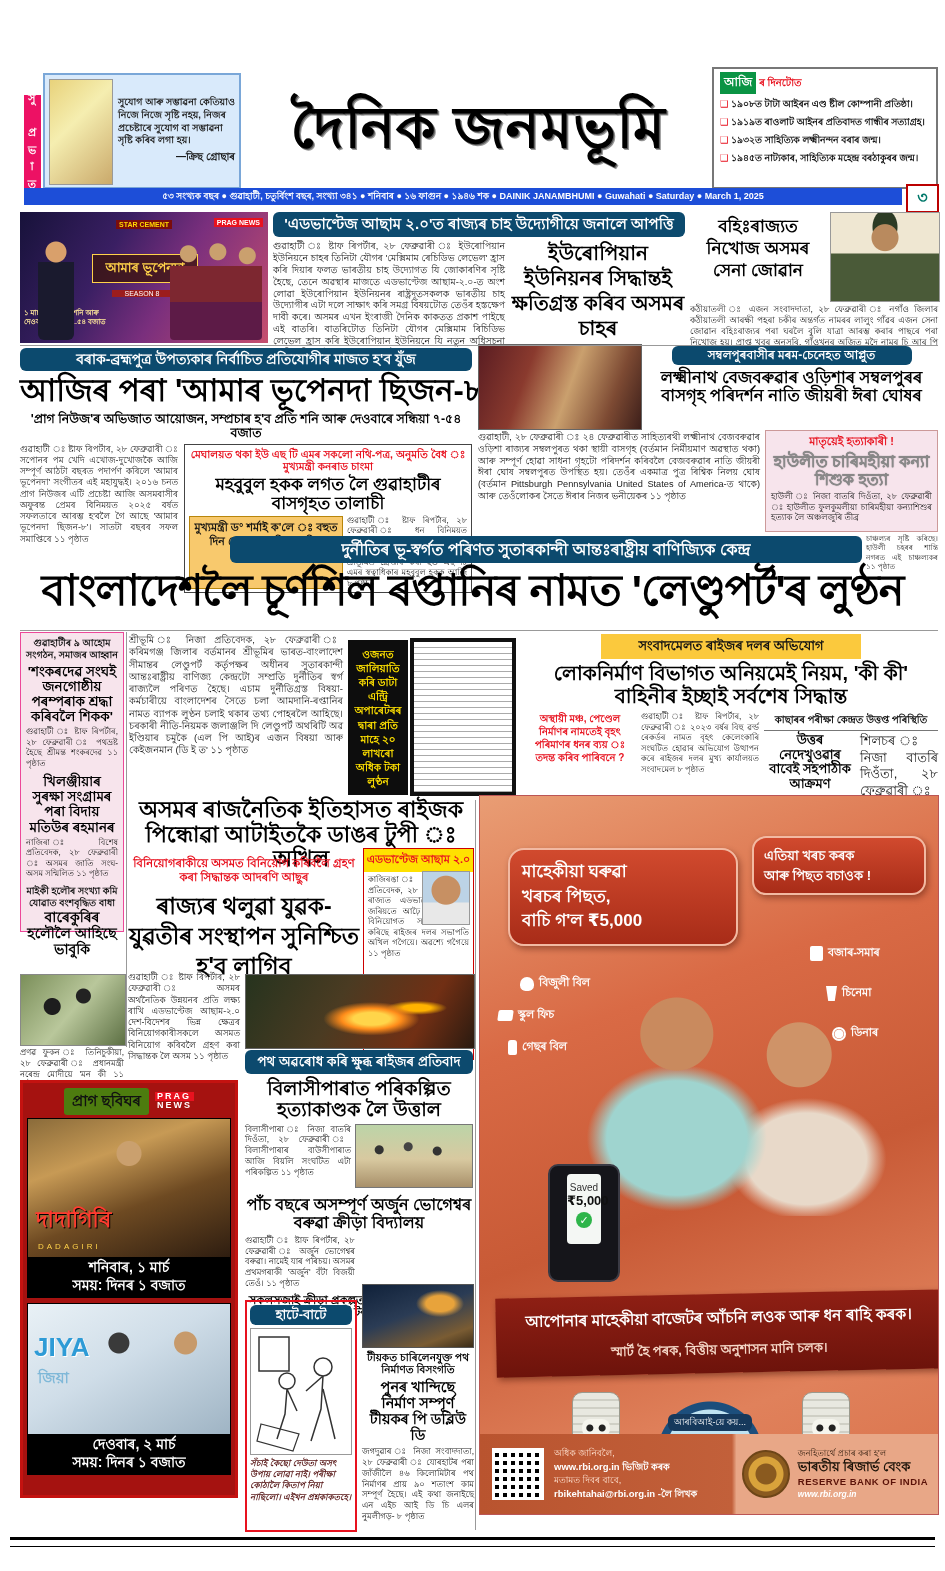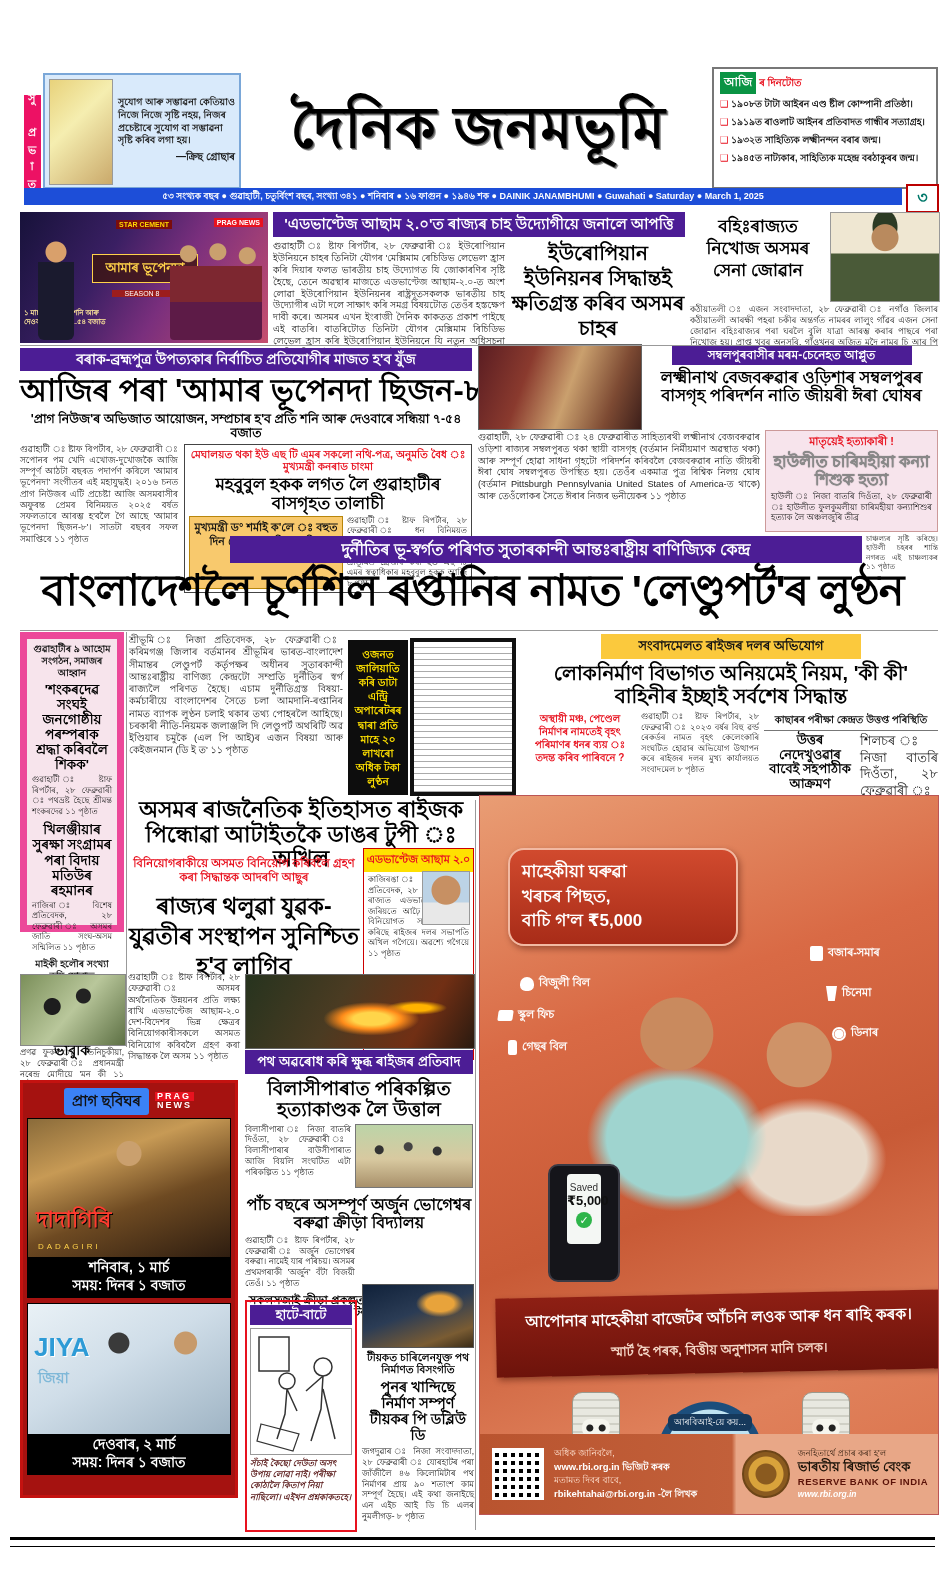--- a/index.html
+++ b/index.html
@@ -1,18 +1,18 @@
 <!DOCTYPE html>
 <html><head>
 <meta charset="utf-8">
 <style>
   html,body{margin:0;padding:0;background:#fff;}
   body{width:945px;height:1571px;position:relative;font-family:"Liberation Sans","DejaVu Sans",sans-serif;color:#111;overflow:hidden;}
   .abs{position:absolute;}
-  .rk{background:#4c1d95;color:#fff;font-weight:bold;display:flex;align-items:center;justify-content:center;text-align:center;line-height:1.1;}
+  .rk{background:#0c4a6e;color:#fff;font-weight:bold;display:flex;align-items:center;justify-content:center;text-align:center;line-height:1.1;border-radius:6px;}
   .hl{font-weight:bold;color:#000;text-align:center;line-height:1.12;}
   .bt{text-align:justify;color:#1a1a1a;line-height:1.28;}
   .pre{white-space:pre-line;}
   .pinkbox{background:#f7e4ec;}
   .rule-v{width:1px;background:#999;}
   .rule-h{height:1px;background:#999;}
   .ph{overflow:hidden;}
   .capbar{background:#000;color:#fff;font-weight:bold;text-align:center;line-height:1.25;}
 </style>
 </head>
@@ -100,21 +100,21 @@
 <div class="abs pinkbox" style="left:765px;top:430px;width:173px;height:102px;border:1px solid #c99;padding:2px 5px;box-sizing:border-box;">
   <div style="color:#e8121f;font-weight:bold;font-size:11px;text-align:center;">মাতৃয়েই হত্যাকাৰী !</div>
   <div class="hl" style="font-size:16px;color:#8a8a8a;text-shadow:0 0 1px #555;margin:1px 0 2px;">হাউলীত চাৰিমহীয়া কন্যা শিশুক হত্যা</div>
   <div class="bt" style="font-size:8.4px;">হাউলী ঃ নিজা বাতৰি দিওঁতা, ২৮ ফেব্ৰুৱাৰী ঃ হাউলীত ফুলকুমলীয়া চাৰিমহীয়া কন্যাশিশুৰ হত্যাক লৈ অঞ্চলজুৰি তীব্ৰ</div>
 </div>
 
 <div class="rk abs" style="left:230px;top:536px;width:632px;height:27px;font-size:16px;">দুৰ্নীতিৰ ভূ-স্বৰ্গত পৰিণত সুতাৰকান্দী আন্তঃৰাষ্ট্ৰীয় বাণিজ্যিক কেন্দ্ৰ</div>
 <div class="bt abs" style="left:866px;top:534px;width:72px;height:30px;font-size:7.4px;">চাঞ্চল্যৰ সৃষ্টি কৰিছে। হাউলী চহৰৰ শান্তি নগৰত এই চাঞ্চল্যকৰ    ১১ পৃষ্ঠাত</div>
 <div class="hl abs" style="left:10px;top:566px;width:925px;font-size:43px;font-weight:900;letter-spacing:-1px;white-space:nowrap;">বাংলাদেশলৈ চূৰ্ণশিল ৰপ্তানিৰ নামত 'লেণ্ডুপৰ্ট'ৰ লুণ্ঠন</div>
 
-<div class="abs pinkbox" style="left:20px;top:632px;width:104px;height:300px;padding:4px 5px;box-sizing:border-box;border:7px solid #ec4899;">
+<div class="abs pinkbox" style="left:20px;top:632px;width:104px;height:300px;padding:4px 5px;box-sizing:border-box;border:1px solid #ec4899;">
   <div style="font-size:9.5px;font-weight:bold;text-align:center;line-height:1.25;">গুৱাহাটীৰ ৯ আহোম সংগঠন, সমাজৰ আহ্বান</div>
   <div class="hl" style="font-size:13.5px;margin:3px 0;">'শংকৰদেৱ সংঘই জনগোষ্ঠীয় পৰম্পৰাক শ্ৰদ্ধা কৰিবলৈ শিকক'</div>
   <div class="bt" style="font-size:8.2px;">গুৱাহাটী ঃ ষ্টাফ ৰিপৰ্টাৰ, ২৮ ফেব্ৰুৱাৰী ঃ পথভ্ৰষ্ট হৈছে শ্ৰীমন্ত শংকৰদেৱ  ১১ পৃষ্ঠাত</div>
   <div class="hl" style="font-size:13.5px;margin:5px 0 3px;">খিলঞ্জীয়াৰ সুৰক্ষা সংগ্ৰামৰ পৰা বিদায় মতিউৰ ৰহমানৰ</div>
   <div class="bt" style="font-size:8.2px;">নাজিৰা ঃ বিশেষ প্ৰতিবেদক, ২৮ ফেব্ৰুৱাৰী ঃ অসমৰ জাতি সংঘ-অসম সন্মিলিত  ১১ পৃষ্ঠাত</div>
   <div style="font-size:9.5px;font-weight:bold;text-align:center;line-height:1.25;margin-top:5px;">মাইকী হলৌৰ সংখ্যা কমি যোৱাত বংশবৃদ্ধিত বাধা</div>
   <div class="hl" style="font-size:14px;margin-top:2px;">বাৰেকুৰিৰ হলৌলৈ আহিছে ভাবুকি</div>
 </div>
 
 <div class="bt abs" style="left:129px;top:634px;width:214px;height:160px;font-size:9.6px;">শ্ৰীভূমি ঃ নিজা প্ৰতিবেদক, ২৮ ফেব্ৰুৱাৰী ঃ কৰিমগঞ্জ জিলাৰ বৰ্তমানৰ শ্ৰীভূমিৰ ভাৰত-বাংলাদেশ সীমান্তৰ লেণ্ডুপৰ্ট কৰ্তৃপক্ষৰ অধীনৰ সুতাৰকান্দী আন্তঃৰাষ্ট্ৰীয় বাণিজ্য কেন্দ্ৰটো সম্প্ৰতি দুৰ্নীতিৰ স্বৰ্গ ৰাজ্যলৈ পৰিণত হৈছে। এচাম দুৰ্নীতিগ্ৰস্ত বিষয়া-কৰ্মচাৰীয়ে বাংলাদেশৰ সৈতে চলা আমদানি-ৰপ্তানিৰ নামত ব্যাপক লুণ্ঠন চলাই থকাৰ তথ্য পোহৰলৈ আহিছে। চৰকাৰী নীতি-নিয়মক জলাঞ্জলি দি লেণ্ডুপৰ্ট অথৰিটি অৱ ইণ্ডিয়াৰ চমুকৈ (এল পি আই)ৰ এজন বিষয়া আৰু কেইজনমান (ডি ই ত'    ১১ পৃষ্ঠাত</div>
@@ -153,21 +153,21 @@
 <div class="abs ph" style="left:20px;top:974px;width:104px;height:70px;background:radial-gradient(circle at 30% 45%,#1d1d1d 0 8px,transparent 9px),radial-gradient(circle at 60% 30%,#222 0 7px,transparent 8px),linear-gradient(130deg,#7b8f5a 0%,#b9c79b 50%,#5d7044 100%);border:1px solid #888;"></div>
 <div class="bt abs" style="left:20px;top:1047px;width:104px;font-size:8.4px;">প্ৰণৱ ফুকন ঃ তিনিচুকীয়া, ২৮ ফেব্ৰুৱাৰী ঃ প্ৰধানমন্ত্ৰী নৰেন্দ্ৰ মোদীয়ে 'মন কী  ১১ পৃষ্ঠাত</div>
 
 <div class="bt abs" style="left:128px;top:972px;width:112px;height:102px;font-size:8.8px;">গুৱাহাটী ঃ ষ্টাফ ৰিপৰ্টাৰ, ২৮ ফেব্ৰুৱাৰী ঃ অসমৰ অৰ্থনৈতিক উন্নয়নৰ প্ৰতি লক্ষ্য ৰাখি এডভাণ্টেজ আছাম-২.০ দেশ-বিদেশৰ ভিন্ন ক্ষেত্ৰৰ বিনিয়োগকাৰীসকলে অসমত বিনিয়োগ কৰিবলৈ গ্ৰহণ কৰা সিদ্ধান্তক লৈ অসম  ১১ পৃষ্ঠাত</div>
 
 <div class="abs ph" style="left:245px;top:974px;width:228px;height:73px;background:radial-gradient(ellipse at 55% 60%,#ffd54a 0 18px,#ff8c1a 30px,transparent 48px),radial-gradient(ellipse at 75% 45%,#ffb300 0 14px,transparent 30px),linear-gradient(120deg,#26331e 0%,#4a3b22 40%,#712f14 75%,#2a1a10 100%);border:1px solid #666;"></div>
 <div class="rk abs" style="left:245px;top:1050px;width:228px;height:24px;font-size:13.5px;">পথ অৱৰোধ কৰি ক্ষুব্ধ ৰাইজৰ প্ৰতিবাদ</div>
 
 <div class="abs" style="left:20px;top:1080px;width:218px;height:418px;background:#a51210;border:3px solid #c41210;box-sizing:border-box;padding:4px;">
   <div style="display:flex;align-items:center;justify-content:center;gap:6px;height:28px;">
-    <span style="background:#3b82f6;color:#111;font-weight:bold;font-size:15px;padding:1px 8px;border-radius:3px;">প্ৰাগ ছবিঘৰ</span>
+    <span style="background:#4d7c0f;color:#111;font-weight:bold;font-size:15px;padding:1px 8px;border-radius:3px;">প্ৰাগ ছবিঘৰ</span>
     <span style="text-align:left;line-height:1;">
       <span style="display:block;color:#fff;background:#e8121f;font-weight:bold;font-size:9px;letter-spacing:2px;padding:0 2px;">PRAG</span>
       <span style="display:block;color:#fff;font-weight:bold;font-size:9px;letter-spacing:2px;padding:0 2px;">NEWS</span>
     </span>
   </div>
   <div style="margin-top:3px;border:1px solid #000;">
     <div class="ph" style="height:138px;background:radial-gradient(circle at 50% 25%,#caa06e 0 12px,transparent 13px),linear-gradient(160deg,#8a6b3a 0%,#c79a55 30%,#6e4a22 60%,#2e1d10 100%);position:relative;">
       <div style="position:absolute;left:8px;bottom:18px;font-size:22px;font-weight:900;color:#ff3b2f;text-shadow:1px 1px 0 #000;">দাদাগিৰি</div>
       <div style="position:absolute;left:10px;bottom:6px;font-size:8px;color:#ffd24a;letter-spacing:3px;">DADAGIRI</div>
     </div>
@@ -218,20 +218,22 @@
   <div class="ph" style="height:62px;background:radial-gradient(ellipse at 70% 30%,#e8a33b 0 14px,transparent 24px),linear-gradient(160deg,#10213a 0%,#2b3c55 45%,#7a5c33 80%,#3a2c18 100%);border:1px solid #555;"></div>
   <div class="hl" style="font-size:10.5px;margin-top:4px;">টীয়কত চাৰিলেনযুক্ত পথ নিৰ্মাণত বিসংগতি</div>
   <div class="hl" style="font-size:14.5px;margin-top:3px;">পুনৰ খান্দিছে নিৰ্মাণ সম্পূৰ্ণ টীয়কৰ পি ডব্লিউ ডি</div>
   <div class="bt" style="font-size:8.4px;margin-top:3px;">জগদুৱাৰ ঃ নিজা সংবাদদাতা, ২৮ ফেব্ৰুৱাৰী ঃ যোৰহাটৰ পৰা জাঁজীলৈ ৪৬ কিলোমিটাৰ পথ নিৰ্মাণৰ প্ৰায় ৯০ শতাংশ কাম সম্পূৰ্ণ হৈছে। এই কথা জনাইছে এন এইচ আই ডি চি এলৰ নুমলীগড়-  ৮ পৃষ্ঠাত</div>
 </div>
 
 <div class="abs ph" style="left:479px;top:795px;width:458px;height:718px;background:linear-gradient(160deg,#e99d74 0%,#d96a45 30%,#c85a36 55%,#e0815b 80%,#d9714a 100%);border:1px solid #b55;">
   <div class="abs pre" style="left:28px;top:52px;width:202px;background:linear-gradient(180deg,#d14a2e,#a82c18);border:2px solid #f2b9a2;border-radius:16px;color:#fff;font-weight:900;font-size:17px;line-height:1.45;padding:10px 12px;box-shadow:2px 3px 6px rgba(60,10,0,.4);">মাহেকীয়া ঘৰুৱা
 খৰচৰ পিছত,
 বাচি গ'ল ₹5,000</div>
+  <div class="abs pre" style="left:272px;top:40px;width:150px;background:linear-gradient(180deg,#d14a2e,#a82c18);border:2px solid #f2b9a2;border-radius:14px;color:#fff;font-weight:bold;font-size:13px;line-height:1.5;padding:8px 10px;box-shadow:2px 3px 6px rgba(60,10,0,.4);">এতিয়া খৰচ কৰক
+আৰু পিছত বচাওক !</div>
 
   <div class="abs" style="left:40px;top:178px;display:flex;align-items:center;gap:5px;">
     <span style="width:14px;height:14px;background:#fff;border-radius:50% 50% 40% 40%;display:inline-block;"></span>
     <span style="color:#fff;font-weight:bold;font-size:11px;">বিজুলী বিল</span>
   </div>
   <div class="abs" style="left:18px;top:210px;display:flex;align-items:center;gap:5px;">
     <span style="width:15px;height:11px;background:#fff;display:inline-block;border-radius:2px;transform:skewX(-8deg);"></span>
     <span style="color:#fff;font-weight:bold;font-size:11px;">স্কুল ফিচ</span>
   </div>
   <div class="abs" style="left:28px;top:242px;display:flex;align-items:center;gap:5px;">

